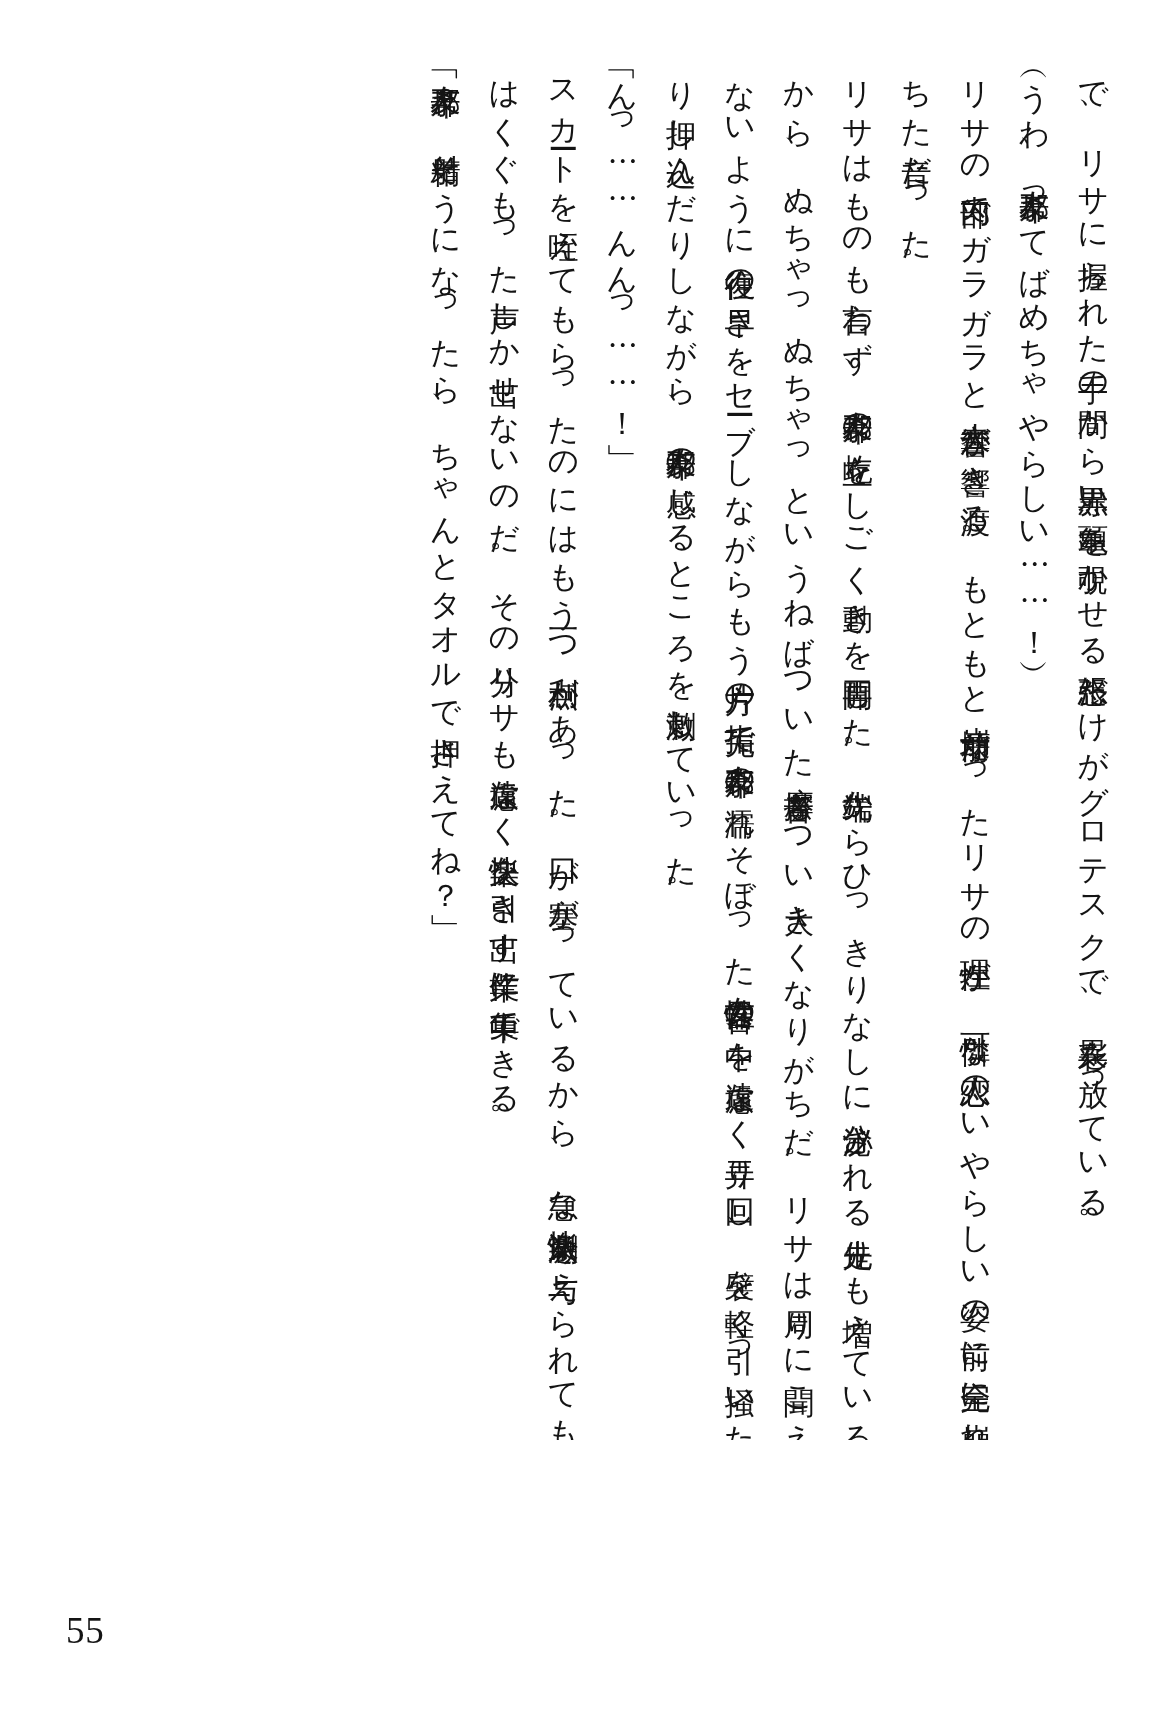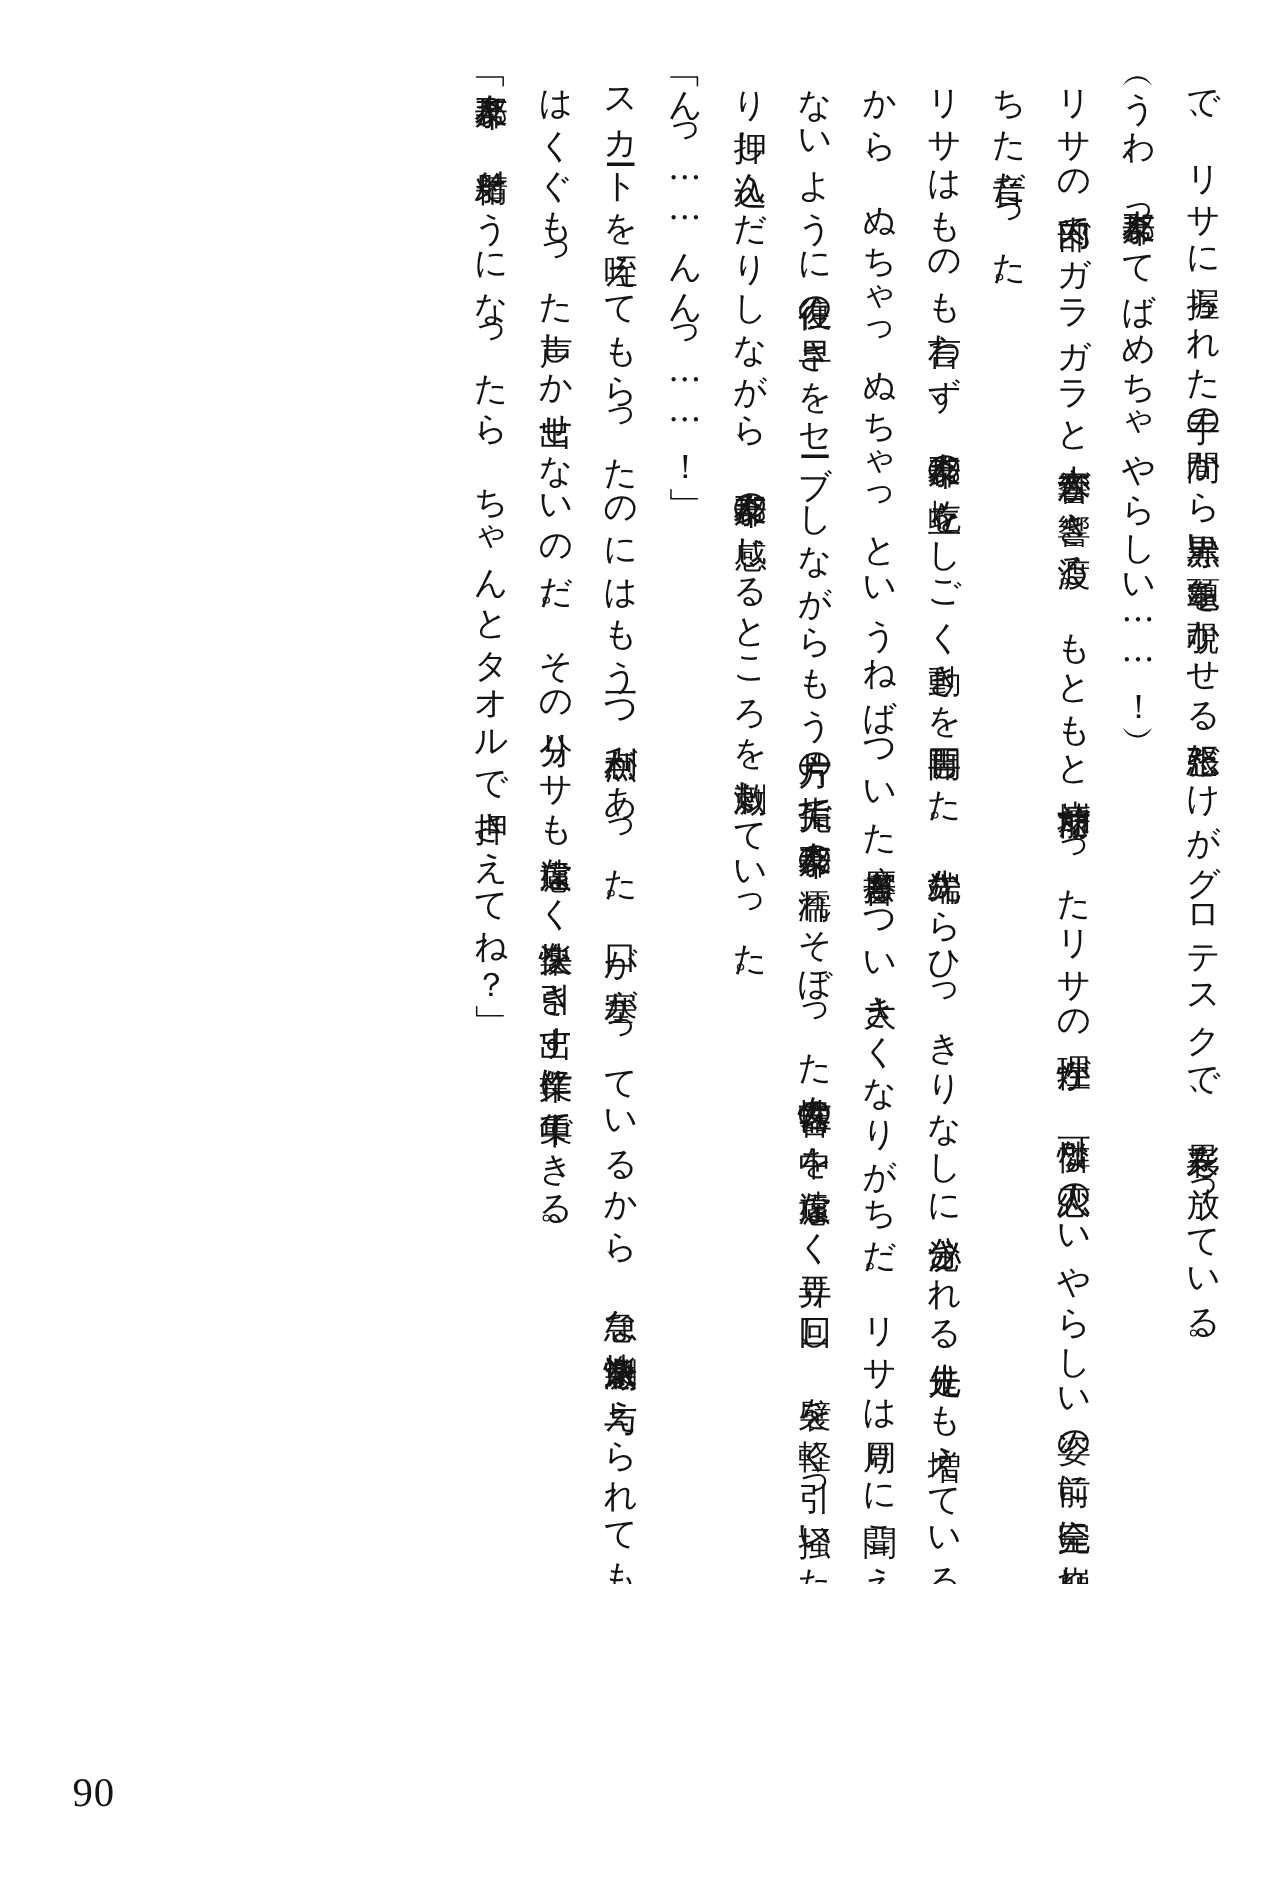--- a/index.html
+++ b/index.html
@@ -57,15 +57,15 @@
 <div class="page">
 
   <div class="text-body">で、リサに握られた手の間から赤黒い亀頭を覗かせる怒張だけがグロテスクで、異彩を放っている。
 （うわ、友希那ってばめちゃやらしい……！）
 リサの内部でガラガラと大音響が響き渡る。もともと崩壊寸前だったリサの理性が、可憐な恋人のいやらしい姿の前に完全に崩れ落ちた音だった。
 リサはものも言わず、友希那の屹立をしごく動きを再開した。先端からひっきりなしに分泌される先走りも増えているから、ぬちゃっぬちゃっというねばついた摩擦音もつい大きくなりがちだ。リサは周りに聞こえないように往復の早さをセーブしながらもう片方の指先で友希那の濡れそぼった女性器官の中を遠慮なく弄り回し、襞を軽く引っ掻いたり押し込んだりしながら、友希那の感じるところを刺激していった。
 「んっ……んんっ……！」
 スカートを咥えてもらったのにはもう一つ利点があった。口が塞がっているから、急な快楽刺激を与えられても友希那はくぐもった声しか出せないのだ。その分リサも遠慮なく快楽を引き出す作業に集中できる。
 「友希那？　射精そうになったら、ちゃんとタオルで押さえてね？」</div>
 
-  <div class="page-number">90</div>
+  <div class="page-number">55</div>
 
 </div>
 
 </body></html>

